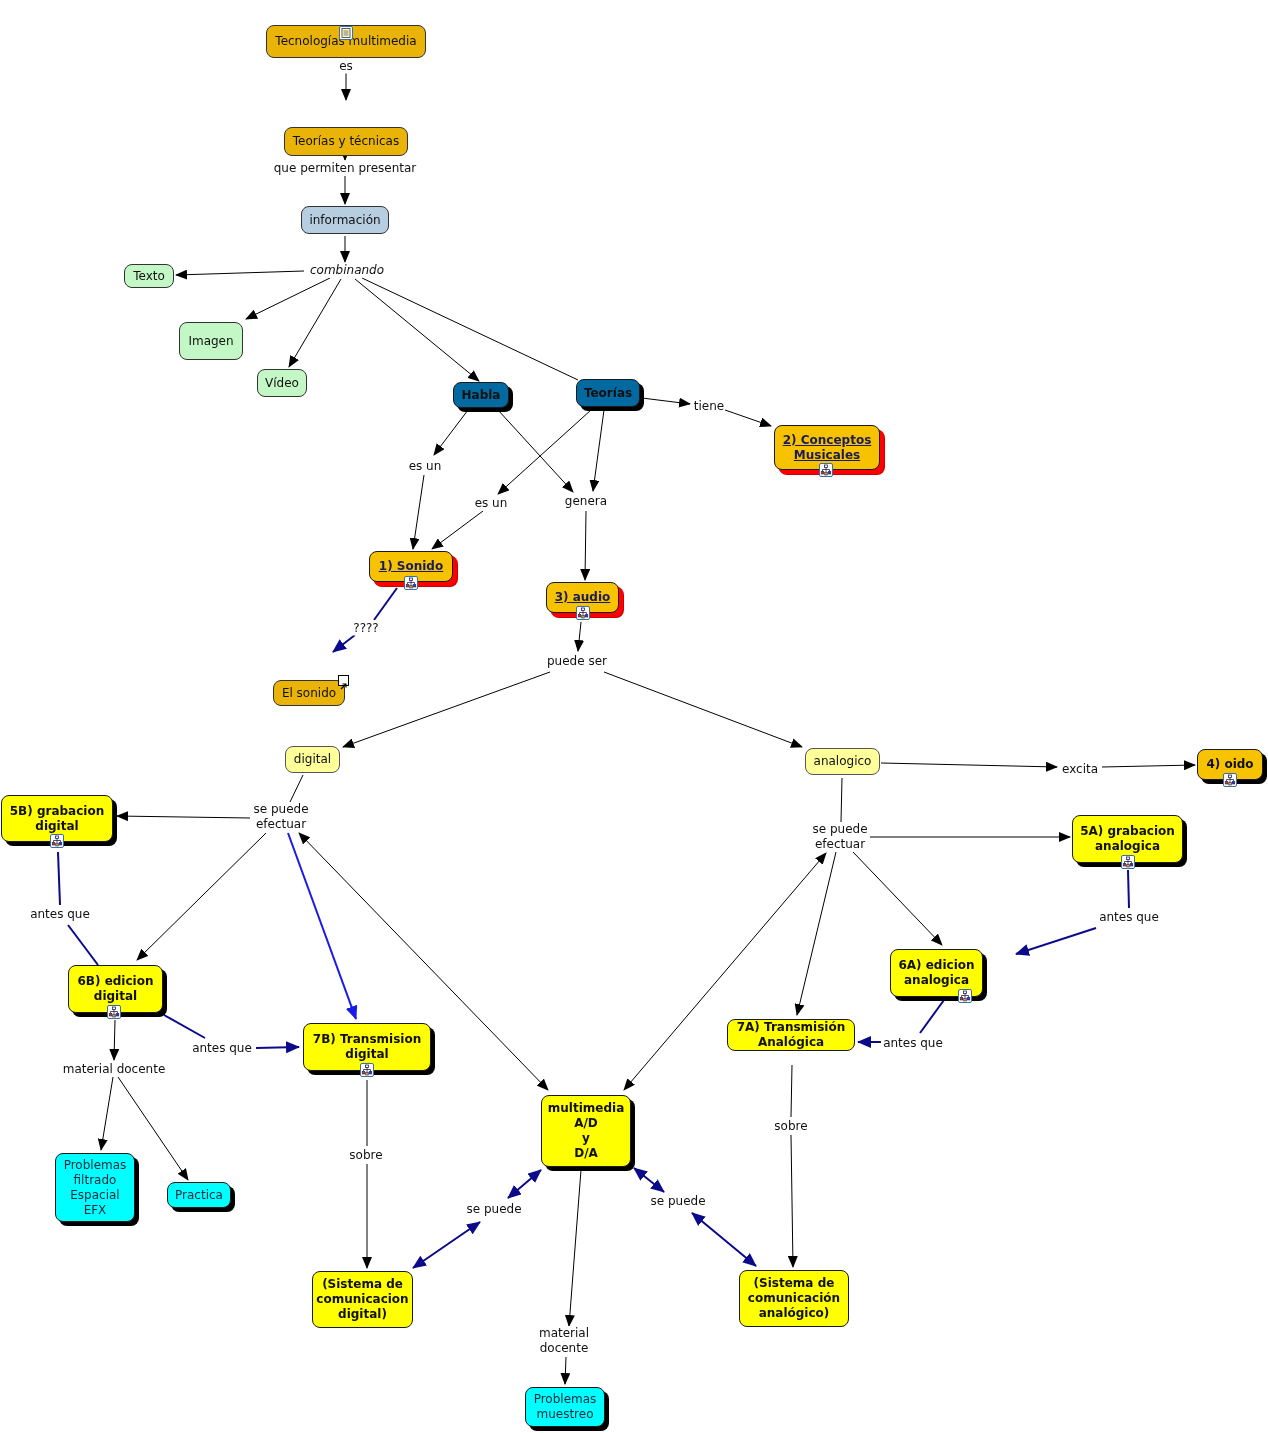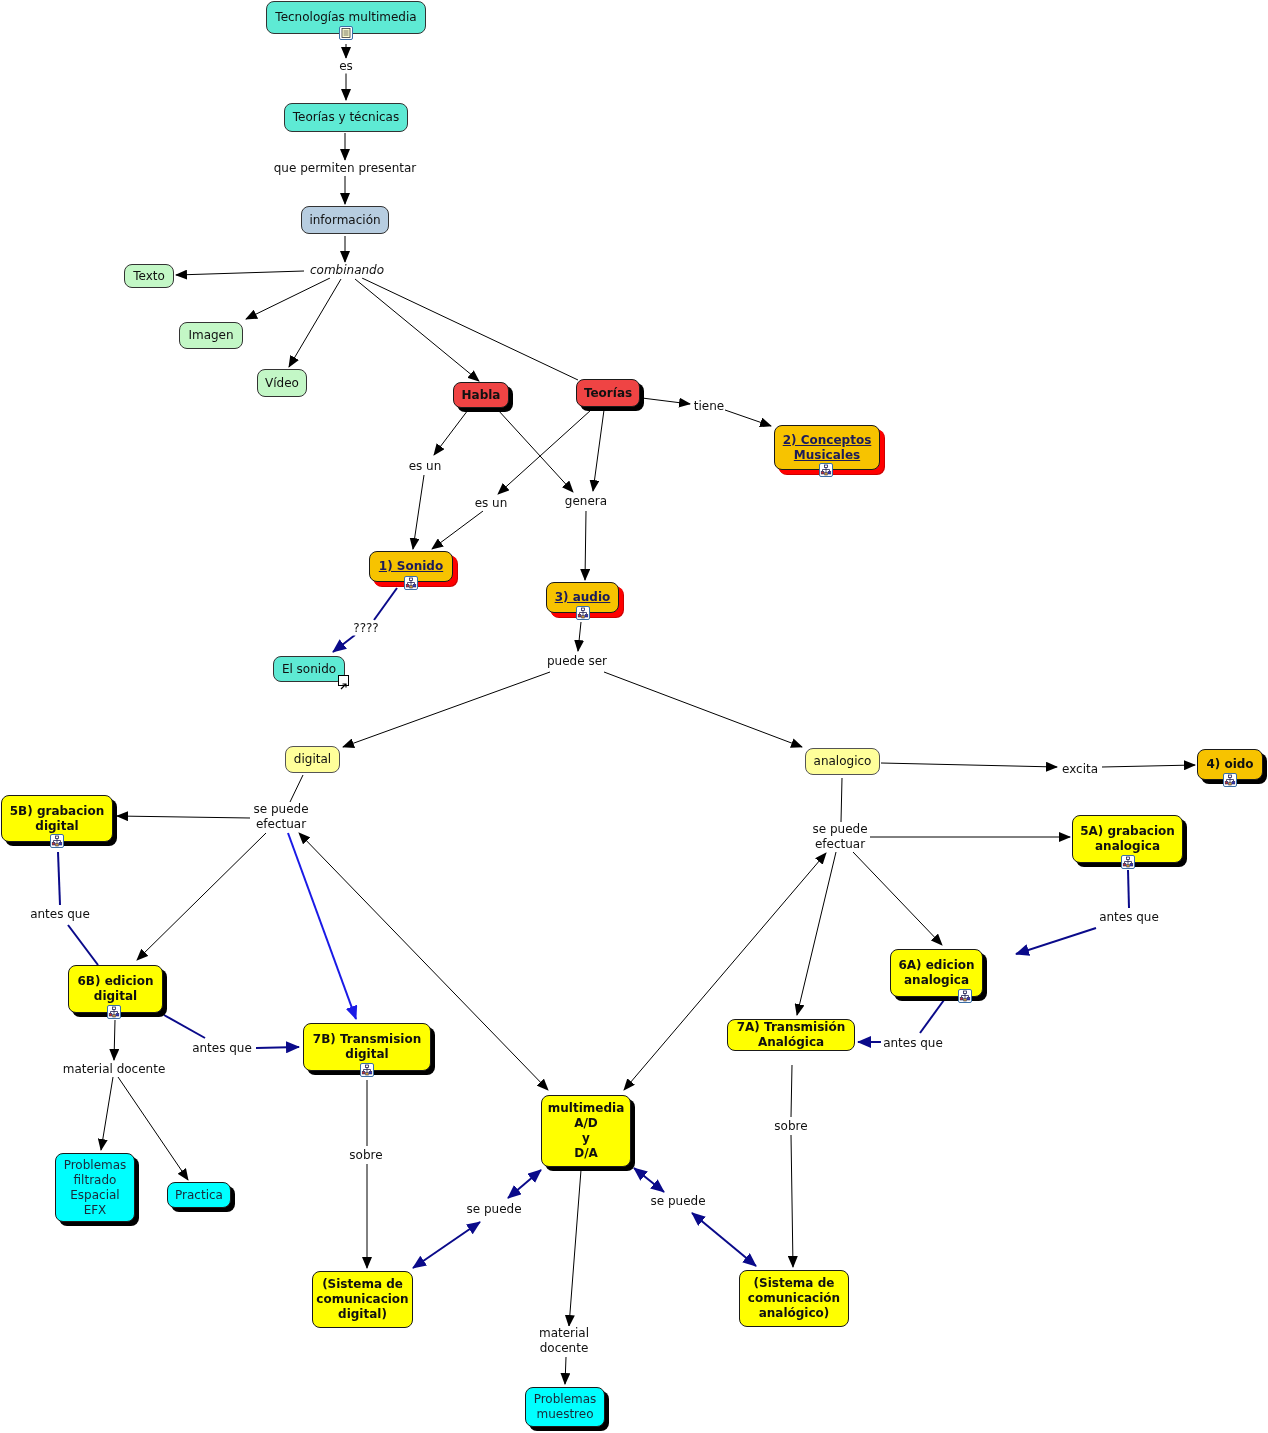--- a/index.html
+++ b/index.html
@@ -4,24 +4,24 @@
 <style>
   html, body { margin:0; padding:0; background:#ffffff; }
   body { width:1268px; height:1433px; position:relative; overflow:hidden;
          font-family:"DejaVu Sans", "Liberation Sans", sans-serif; }
   #canvas { position:absolute; left:0; top:0; }
   .node { position:absolute; box-sizing:border-box; border:1px solid #1a1a1a;
           border-radius:8px; text-align:center; font-size:12px; color:#111;
           display:flex; flex-direction:column; align-items:center; justify-content:center;
           line-height:15px; padding:2px 6px; }
   .node .lbl { white-space:pre-line; }
-  .n-plain { background:#5eead4; border-color:#333; }
+  .n-plain { background:#eab308; border-color:#333;margin-top:24px; }
   .n-info  { background:#b7cde0; border-color:#333; }
   .n-green { background:#c3f7c6; border-color:#333; }
-  .n-ly    { background:#ef4444; font-weight:bold; box-shadow:4px 4px 0 #000; }
+  .n-ly    { background:#0369a1; font-weight:bold; box-shadow:4px 4px 0 #000; }
   .n-ly2   { background:#ffff9a; border-color:#555; }
   .n-orange{ background:#f7c300; font-weight:bold; box-shadow:4px 4px 0 #f00, 5px 5px 0 #c00; }
   .n-orange-b { background:#f7c300; font-weight:bold; box-shadow:4px 4px 0 #000; }
   .n-orange .lbl { text-decoration:underline; color:#1b1b5a; }
   .n-yellow{ background:#ffff00; font-weight:bold; box-shadow:4px 4px 0 #000; }
   .n-yellow-flat { background:#ffff00; font-weight:bold; }
   .n-cyan  { background:#00ffff; box-shadow:4px 4px 0 #000; color:#1a2a3a; }
   .link-lbl { position:absolute; font-size:12px; color:#111; text-align:center;
               white-space:pre-line; line-height:15px; background:#fff; padding:0 1px;
               transform:translate(-50%,-50%); }
@@ -140,21 +140,21 @@
 
 <div class="node n-plain" style="left:284px;top:103px;width:124px;height:29px;">
   <span class="lbl">Teorías y técnicas</span>
 </div>
 <div class="node n-info" style="left:301px;top:206px;width:88px;height:28px;">
   <span class="lbl">información</span>
 </div>
 <div class="node n-green" style="left:124px;top:264px;width:50px;height:24px;">
   <span class="lbl">Texto</span>
 </div>
-<div class="node n-green" style="left:179px;top:322px;width:64px;height:27px;">
+<div class="node n-green" style="left:179px;top:322px;width:64px;height:38px;">
   <span class="lbl">Imagen</span>
 </div>
 <div class="node n-green" style="left:257px;top:369px;width:50px;height:28px;">
   <span class="lbl">Vídeo</span>
 </div>
 <div class="node n-ly" style="left:453px;top:382px;width:56px;height:26px;">
   <span class="lbl">Habla</span>
 </div>
 <div class="node n-ly" style="left:576px;top:379px;width:64px;height:28px;">
   <span class="lbl">Teorías</span>

